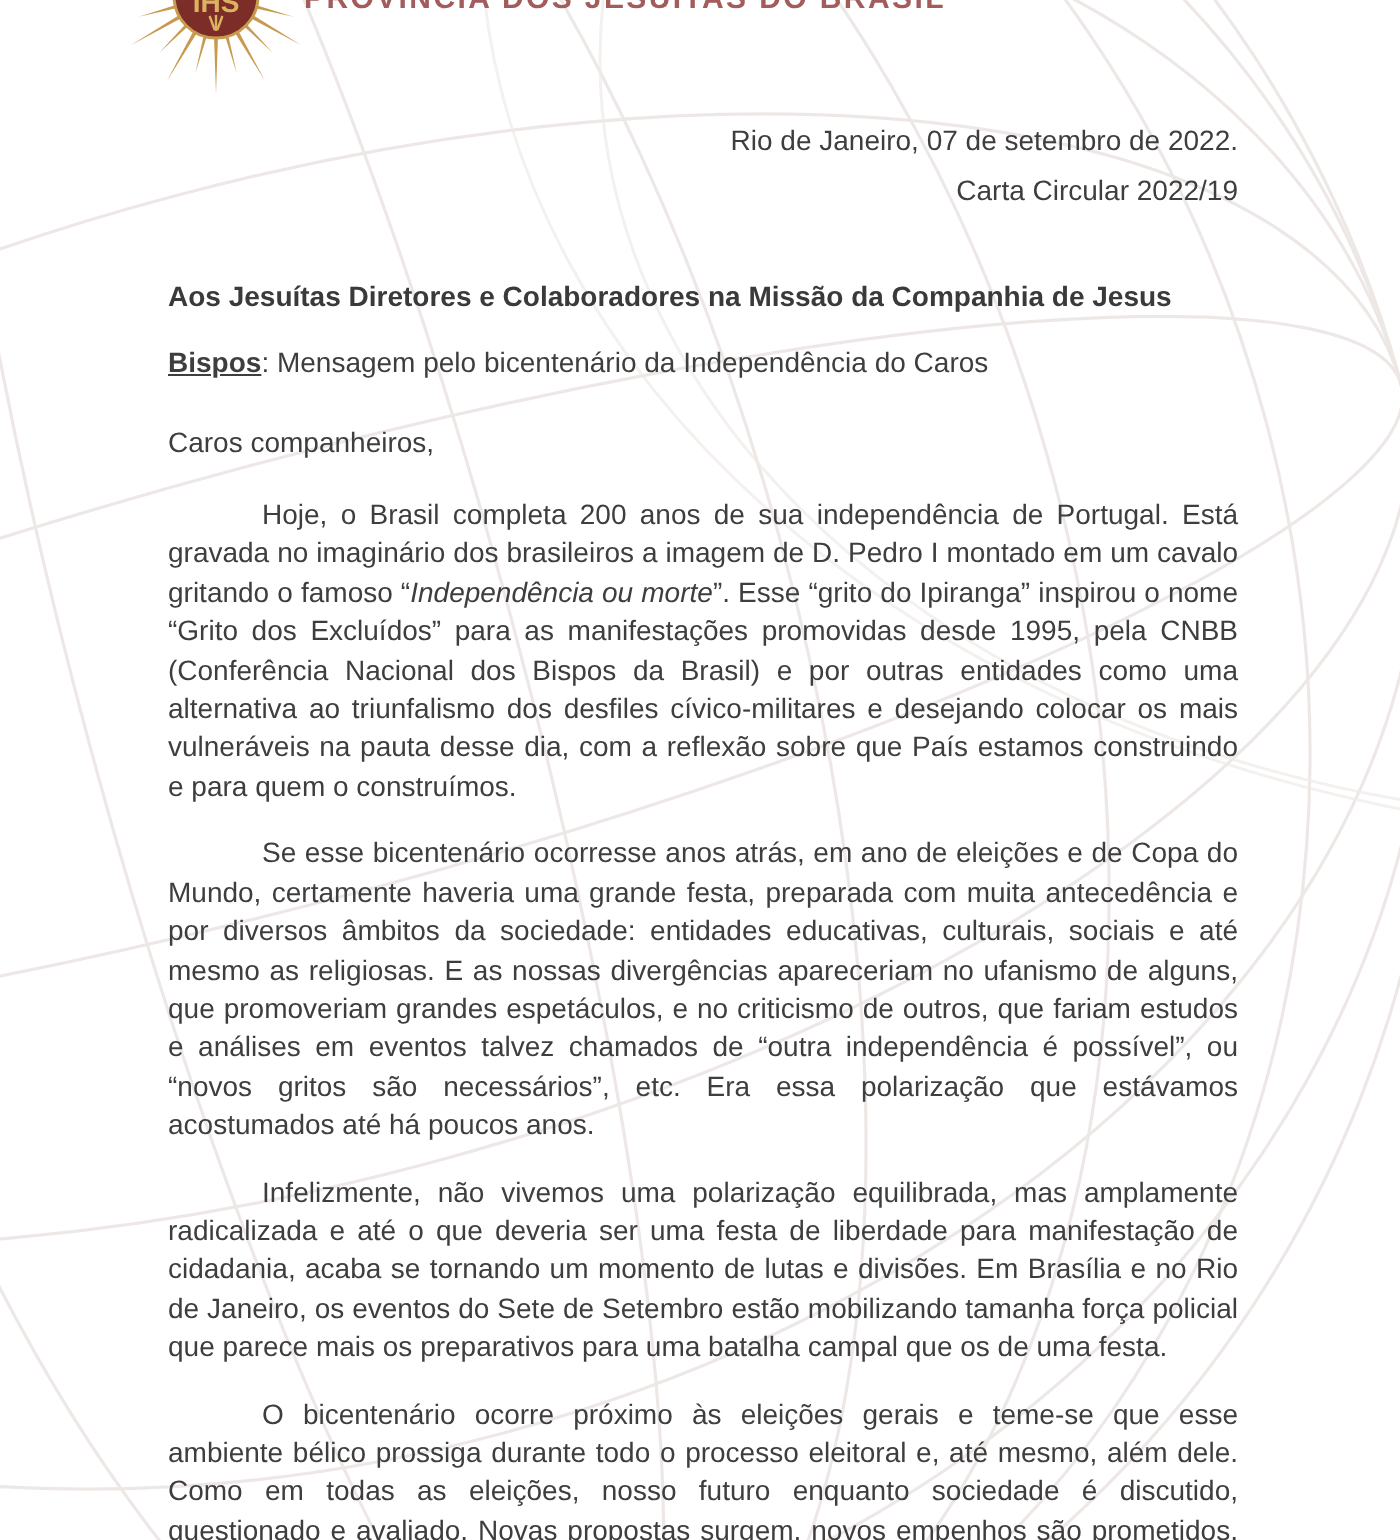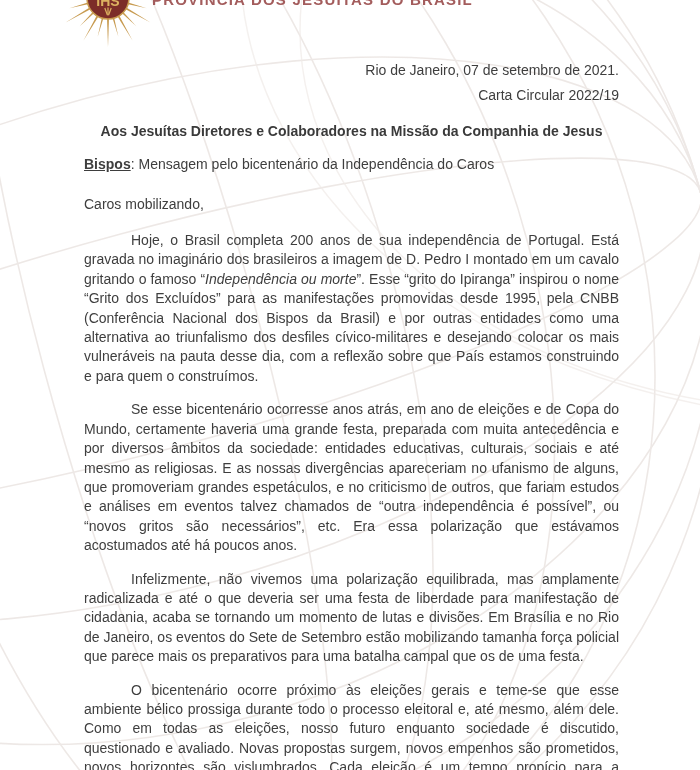--- a/index.html
+++ b/index.html
@@ -19,21 +19,21 @@
     font-size:15px;font-weight:bold;letter-spacing:1.2px;
     color:#a35c5c;
   }
   .content{
     position:absolute;left:84px;top:0;width:535px;z-index:1;
     font-size:14px;line-height:19.4px;
   }
   .meta-block{text-align:right;}
   .dateline{margin-top:61px;}
   .refline{margin-top:6px;}
-  .recipient{margin-top:16px;text-align:center;font-weight:bold;color:#3a3a3a;}
+  .recipient{margin-top:33px;text-align:left;font-weight:bold;color:#3a3a3a;}
   .subject{margin-top:14px;}
   .subject-label{font-weight:bold;text-decoration:underline;}
   .salutation{margin-top:20px;}
   .para{margin-top:4px;text-align:justify;text-indent:47px;}
   .para.first{margin-top:17px;}
   .italic{font-style:italic;}
 </style>
 </head>
 <body>
 
@@ -93,29 +93,29 @@
       <line x1="44.8" y1="8" x2="47.4" y2="15"></line>
       <line x1="48" y1="7.5" x2="48" y2="15.5"></line>
       <line x1="51.2" y1="8" x2="48.6" y2="15"></line>
     </g>
   </svg>
   <div class="org-name">PROVÍNCIA DOS JESUÍTAS DO BRASIL</div>
 </div>
 
 <div class="content">
   <div class="meta-block">
-    <div class="dateline">Rio de Janeiro, 07 de setembro de 2021.</div>
+    <div class="dateline">Rio de Janeiro, 07 de setembro de 2022.</div>
     <div class="refline">Carta Circular 2022/19</div>
   </div>
 
   <div class="recipient">Aos Jesuítas Diretores e Colaboradores na Missão da Companhia de Jesus</div>
 
   <div class="subject"><span class="subject-label">Bispos</span><span>: Mensagem pelo bicentenário da Independência do Caros</span></div>
 
-  <div class="salutation">Caros mobilizando,</div>
+  <div class="salutation">Caros companheiros,</div>
 
   <p class="para first"><span>Hoje, o Brasil completa 200 anos de sua independência de Portugal. Está gravada no imaginário dos brasileiros a imagem de D. Pedro I montado em um cavalo gritando o famoso “</span><span class="italic">Independência ou morte</span><span>”. Esse “grito do Ipiranga” inspirou o nome “Grito dos Excluídos” para as manifestações promovidas desde 1995, pela CNBB (Conferência Nacional dos Bispos da Brasil) e por outras entidades como uma alternativa ao triunfalismo dos desfiles cívico-militares e desejando colocar os mais vulneráveis na pauta desse dia, com a reflexão sobre que País estamos construindo e para quem o construímos.</span></p>
 
   <p class="para">Se esse bicentenário ocorresse anos atrás, em ano de eleições e de Copa do Mundo, certamente haveria uma grande festa, preparada com muita antecedência e por diversos âmbitos da sociedade: entidades educativas, culturais, sociais e até mesmo as religiosas. E as nossas divergências apareceriam no ufanismo de alguns, que promoveriam grandes espetáculos, e no criticismo de outros, que fariam estudos e análises em eventos talvez chamados de “outra independência é possível”, ou “novos gritos são necessários”, etc. Era essa polarização que estávamos acostumados até há poucos anos.</p>
 
   <p class="para">Infelizmente, não vivemos uma polarização equilibrada, mas amplamente radicalizada e até o que deveria ser uma festa de liberdade para manifestação de cidadania, acaba se tornando um momento de lutas e divisões. Em Brasília e no Rio de Janeiro, os eventos do Sete de Setembro estão mobilizando tamanha força policial que parece mais os preparativos para uma batalha campal que os de uma festa.</p>
 
   <p class="para">O bicentenário ocorre próximo às eleições gerais e teme-se que esse ambiente bélico prossiga durante todo o processo eleitoral e, até mesmo, além dele. Como em todas as eleições, nosso futuro enquanto sociedade é discutido, questionado e avaliado. Novas propostas surgem, novos empenhos são prometidos, novos horizontes são vislumbrados. Cada eleição é um tempo propício para a sociedade rever sua caminhada, fortalecer as boas realizações e apontar novos caminhos.</p>
 </div>
 

